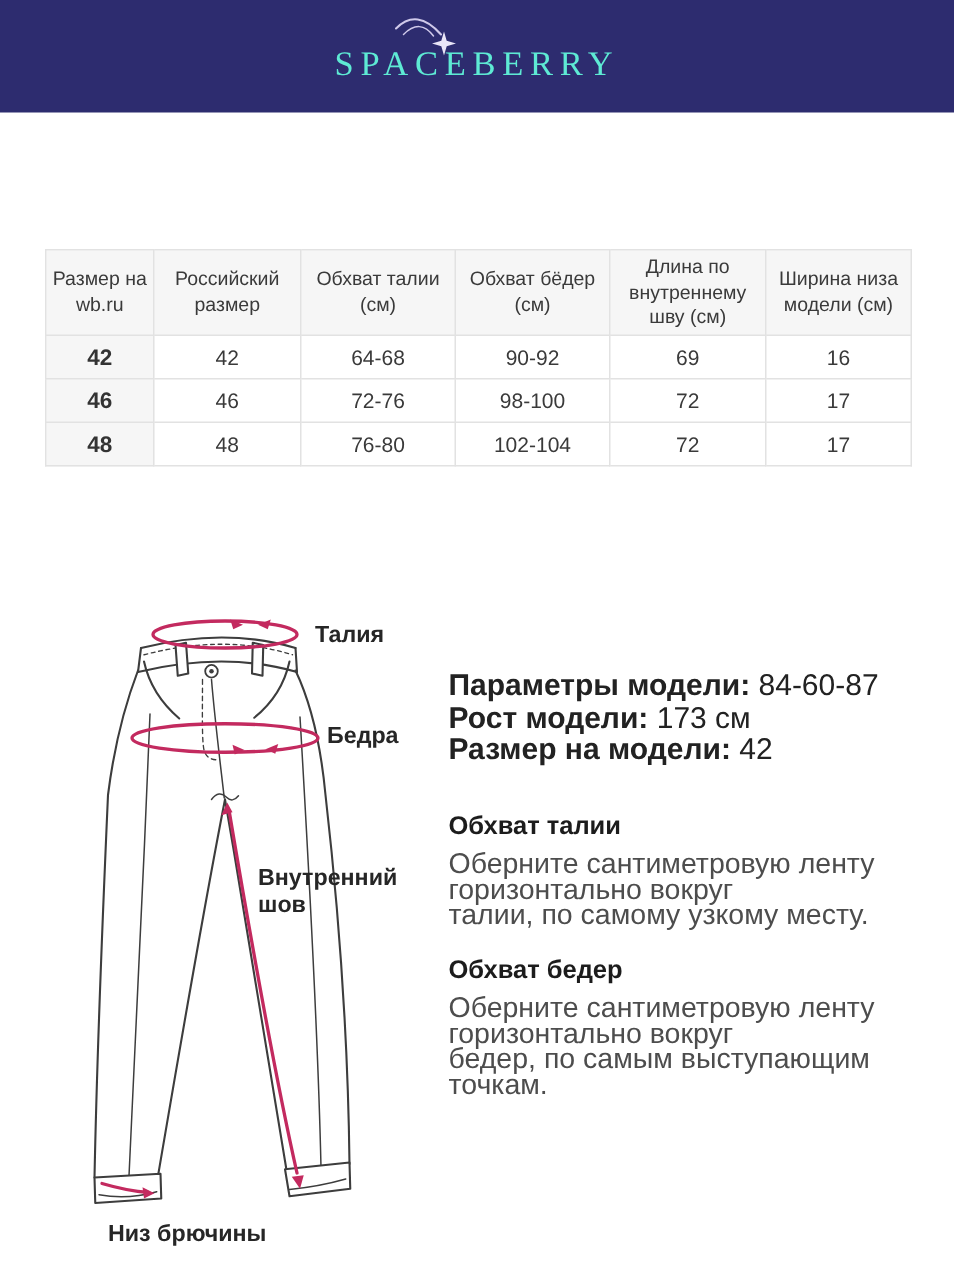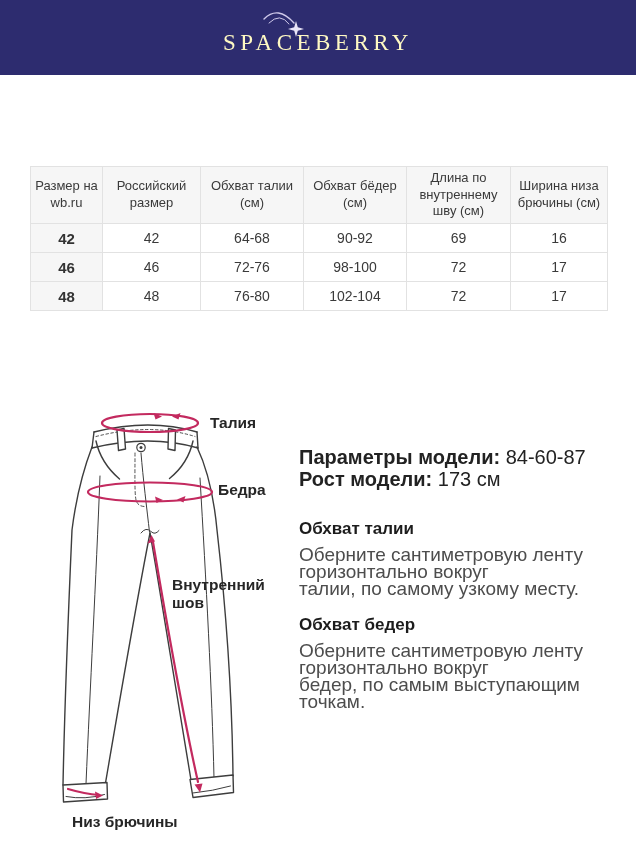--- a/index.html
+++ b/index.html
@@ -3,21 +3,21 @@
 <meta charset="utf-8">
 <style>
   html,body{margin:0;padding:0;background:#fff;}
   .page{position:relative;width:636px;height:848px;background:#ffffff;overflow:hidden;
         font-family:"Liberation Sans",sans-serif;color:#2b2b2b;}
 
   
   .banner{position:absolute;left:0;top:0;width:636px;height:75px;background:#2d2c6f;
           display:flex;align-items:center;justify-content:center;}
   .logo{font-family:"Liberation Serif",serif;font-size:23px;letter-spacing:4.5px;
-        color:#fef9c3;margin-top:10px;font-weight:400;}
+        color:#5eead4;margin-top:10px;font-weight:400;}
   .comet{position:absolute;left:50%;margin-left:-62px;top:3px;}
 
   
   .size-table{position:absolute;left:30px;top:166px;width:577px;border-collapse:collapse;
               table-layout:fixed;font-size:13px;color:#3a3a3a;text-align:center;}
   .size-table th,.size-table td{border:1px solid #e2e2e2;padding:2px 4px;vertical-align:middle;}
   .size-table thead th{background:#f6f6f6;font-weight:400;height:52px;line-height:1.3;}
   .size-table tbody td{height:24px;font-size:14px;background:#ffffff;}
   .size-table tbody td.rowhead{background:#f6f6f6;font-weight:bold;font-size:15px;color:#333;}
 
@@ -56,21 +56,21 @@
         <col style="width:104px">
         <col style="width:97px">
     </colgroup>
     <thead>
       <tr>
         <th>Размер на wb.ru</th>
         <th>Российский размер</th>
         <th>Обхват талии (см)</th>
         <th>Обхват бёдер (см)</th>
         <th>Длина по внутреннему шву (см)</th>
-        <th>Ширина низа брючины (см)</th>
+        <th>Ширина низа модели (см)</th>
       </tr>
     </thead>
     <tbody>
       <tr>
         <td class="rowhead">42</td>
         <td>42</td>
         <td>64-68</td>
         <td>90-92</td>
         <td>69</td>
         <td>16</td>
@@ -160,20 +160,24 @@
   <div class="info">
 
     <div class="model-line">
       <span class="lbl">Параметры модели:</span>
       <span>84-60-87</span>
     </div>
     <div class="model-line">
       <span class="lbl">Рост модели:</span>
       <span>173 см</span>
     </div>
+    <div class="model-line">
+      <span class="lbl">Размер на модели:</span>
+      <span>42</span>
+    </div>
 
     <div class="section first">
       <h3>Обхват талии</h3>
       <p>Оберните сантиметровую ленту горизонтально вокруг
 талии, по самому узкому месту.</p>
     </div>
     <div class="section">
       <h3>Обхват бедер</h3>
       <p>Оберните сантиметровую ленту горизонтально вокруг
 бедер, по самым выступающим точкам.</p>

